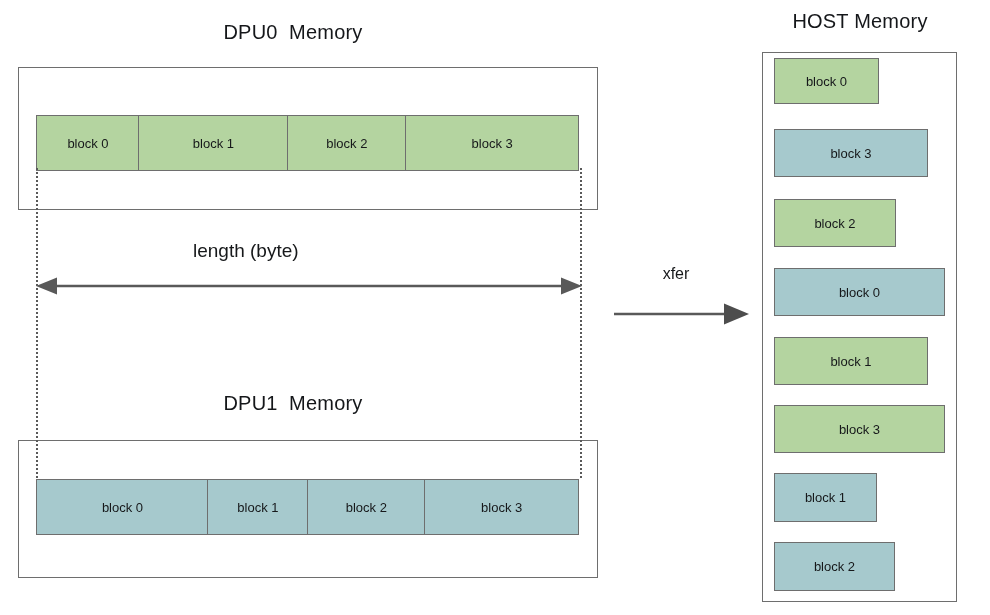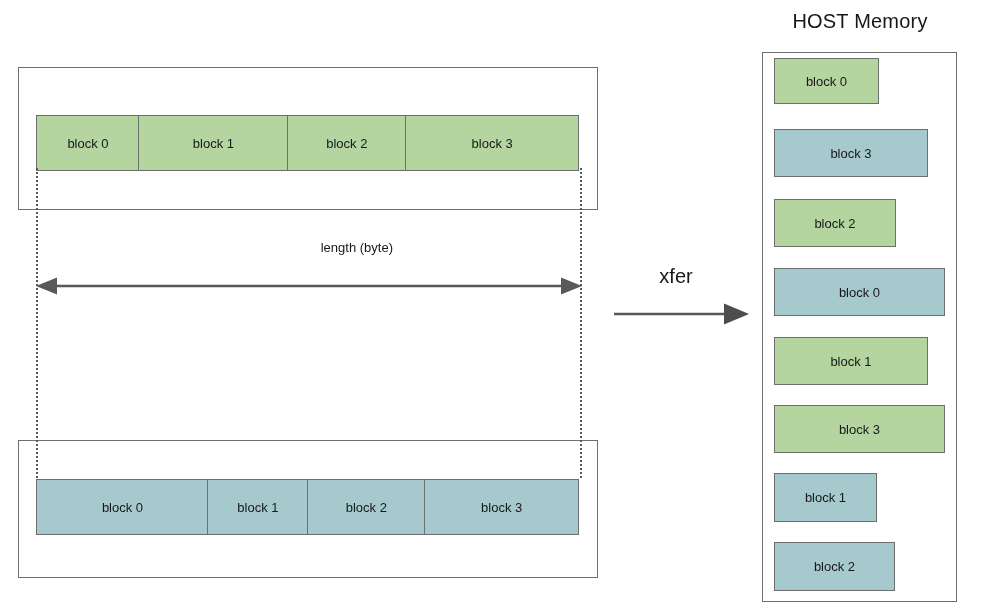--- a/index.html
+++ b/index.html
@@ -76,41 +76,41 @@
   }
   #vguide-left  { left: 36px;  top: 168px; height: 310px; }
   #vguide-right { left: 580px; top: 168px; height: 310px; }
 
   
   #length-label {
     position: absolute;
     left: 193px;
     top: 240px;
     width: 200px;
-    text-align: right;
-    font-size: 13px;
+    text-align: left;
+    font-size: 19px;
     color: #16181a;
     white-space: nowrap;
   }
   #length-arrow {
     position: absolute;
     left: 33px;
     top: 270px;
     width: 552px;
     height: 32px;
   }
 
   
   #xfer-label {
     position: absolute;
     left: 621px;
     top: 265px;
     width: 110px;
     text-align: center;
-    font-size: 20px;
+    font-size: 16px;
     color: #16181a;
     white-space: nowrap;
   }
   #xfer-arrow {
     position: absolute;
     left: 612px;
     top: 298px;
     width: 140px;
     height: 32px;
   }
@@ -129,20 +129,22 @@
     white-space: nowrap;
   }
   .host-block.green { background: #b4d4a0; }
   .host-block.blue  { background: #a6c9cd; }
 </style>
 </head>
 <body>
 
 <div id="canvas">
 
+  <div class="title" id="title-dpu0">DPU0  Memory</div>
+  <div class="title" id="title-dpu1">DPU1  Memory</div>
   <div class="title" id="title-host">HOST Memory</div>
 
   <div class="mem-frame" id="frame-dpu0"></div>
   <div class="strip" id="strip-dpu0">
       <div class="cell green" style="width: 104px;">
         <span>block 0</span>
       </div>
       <div class="cell green" style="width: 150px;">
         <span>block 1</span>
       </div>

